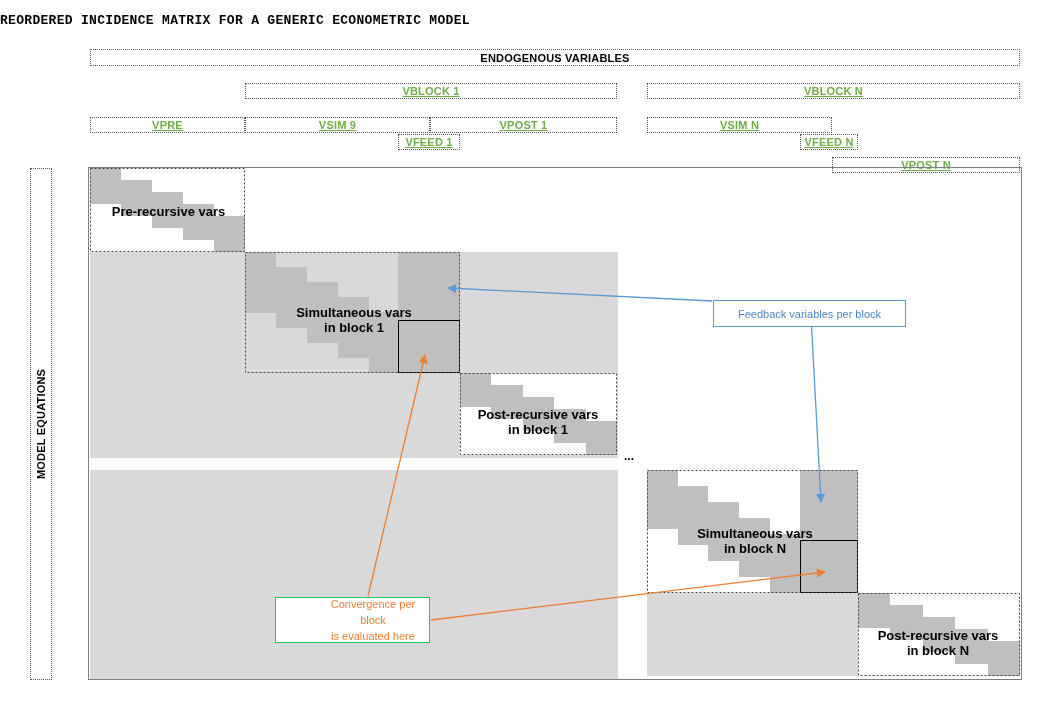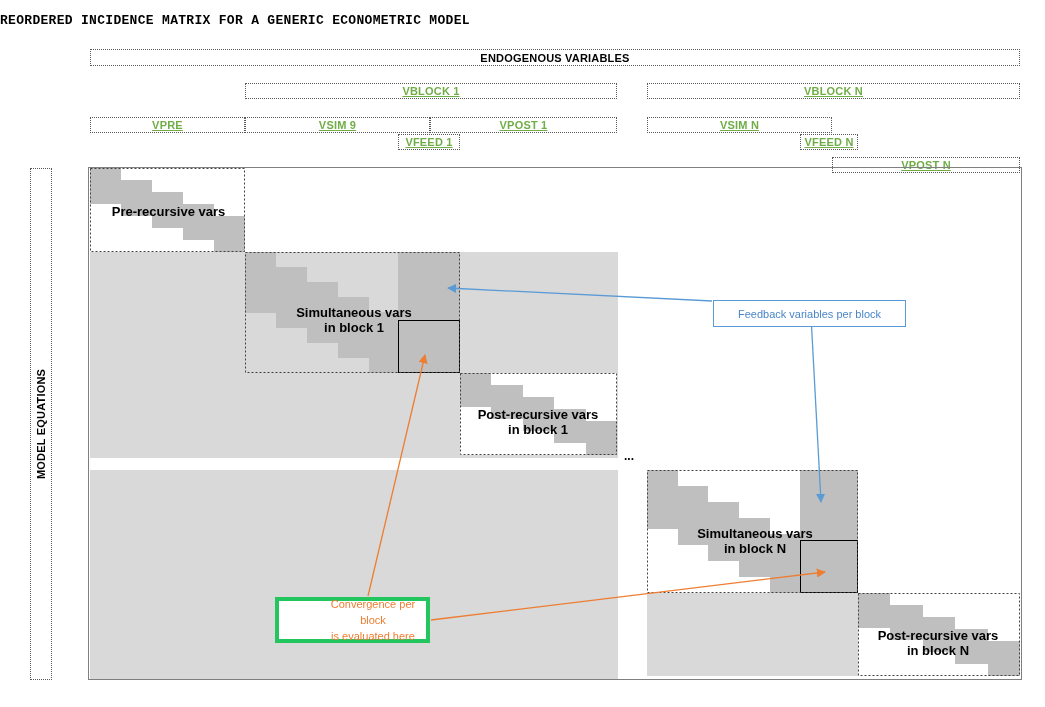--- a/index.html
+++ b/index.html
@@ -36,21 +36,21 @@
     position:absolute; font-size:13px; font-weight:bold; color:#000;
     text-align:center; line-height:15px;
   }
   .dots { position:absolute; font-size:12px; font-weight:bold; color:#000; }
   .callout {
     position:absolute; box-sizing:border-box; background:#fff;
     display:flex; flex-direction:column; align-items:center; justify-content:center;
     font-size:11px; line-height:16px; text-align:center;
   }
   .callout.blue  { border:1px solid #5B9BD5; color:#4A86C8; }
-  .callout.orange{ border:4px solid #22c55e; color:#ED7D31;padding-left:41px; }
+  .callout.orange{ border:1px solid #22c55e; color:#ED7D31;padding-left:41px; }
 </style>
 </head>
 <body>
 
 <div class="canvas">
 
   <div class="title">REORDERED INCIDENCE MATRIX FOR A GENERIC ECONOMETRIC MODEL</div>
 
   <div class="hdr black" style="left:90px; top:49px; width:930px; height:17px;">ENDOGENOUS VARIABLES</div>
 

